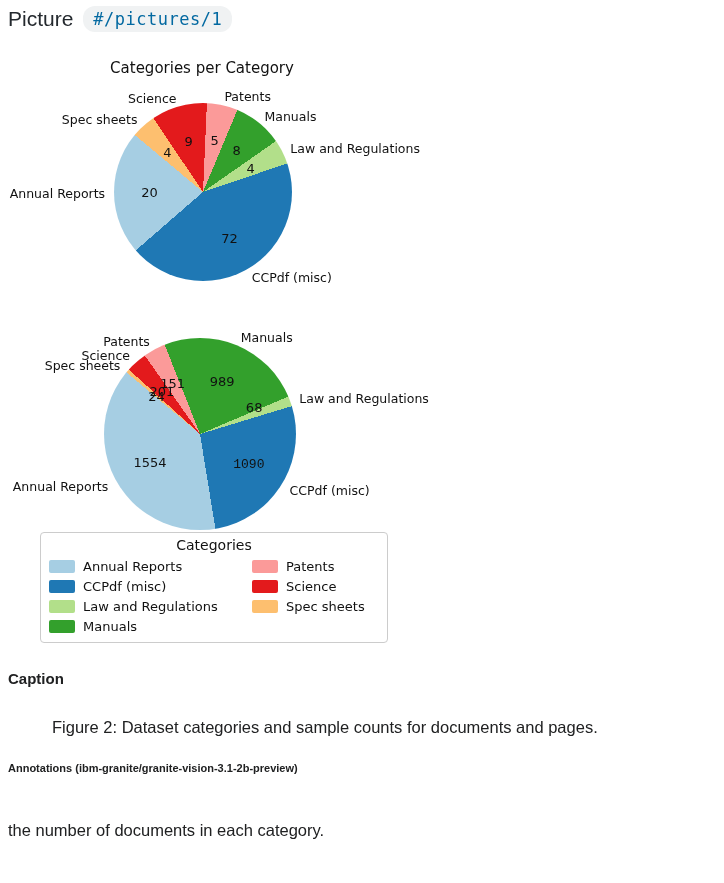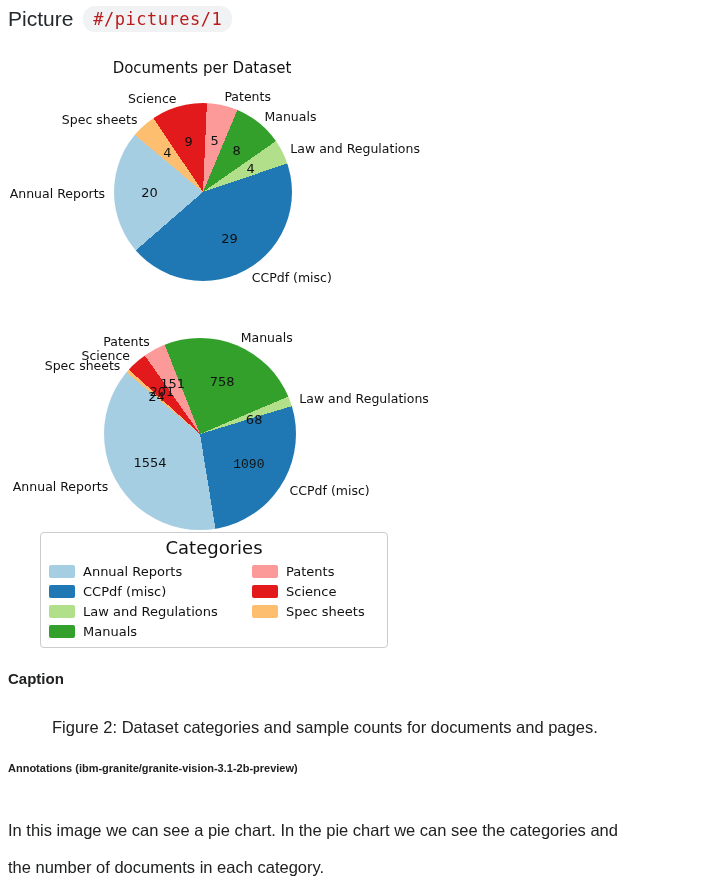--- a/index.html
+++ b/index.html
@@ -5,62 +5,62 @@
   html,body { margin:0; padding:0; }
   body {
     width:724px; height:883px; position:relative; background:#ffffff;
     font-family:"Liberation Sans", sans-serif; color:#202122; overflow:hidden;
   }
 
   
   .header { position:absolute; left:8px; top:6px; display:flex; align-items:center; gap:10px; }
   .header-title { font-size:21px; color:#24292e; }
   .badge {
-    font-family:"DejaVu Sans Mono", monospace; font-size:17px; color:#b91c1c;
+    font-family:"DejaVu Sans Mono", monospace; font-size:17px; color:#0369a1;
     background:#f0f2f3; padding:3px 10px; border-radius:12px; letter-spacing:0.5px;
   }
 
   
   .figure {
     position:absolute; left:0; top:56px; width:460px; height:600px;
     font-family:"DejaVu Sans", sans-serif; color:#111111;
   }
   .pie-title { position:absolute; left:0; width:404px; text-align:center; font-size:15px; color:#111111; }
   .pie-circle { position:absolute; border-radius:50%; }
   .pie-label  { position:absolute; font-size:12.5px; white-space:nowrap; color:#111111; }
   .pie-value  { position:absolute; font-size:13px; white-space:nowrap; color:#111111; transform:translate(-50%,-50%); }
 
   
   .legend {
     position:absolute; left:40px; top:476px; width:348px; box-sizing:border-box;
     background:#ffffff; border:1px solid #cccccc; border-radius:4px;
     padding:3px 8px 6px 8px;
   }
-  .legend-title { text-align:center; font-size:18px; margin:1px 0 3px 0; color:#111111; }
+  .legend-title { text-align:center; font-size:14px; margin:1px 0 3px 0; color:#111111; }
   .legend-grid { display:grid; grid-auto-flow:column; grid-template-rows:repeat(4,20px); grid-template-columns:203px auto; }
   .legend-item { display:flex; align-items:center; gap:8px; font-size:13px; color:#111111; }
   .swatch { width:26px; height:13px; border-radius:2px; flex:none; }
 
   
   .caption-heading, .annotations-heading { position:absolute; left:8px; font-weight:bold; font-size:15px; color:#202122;text-align:right; }
   .caption-heading { top:670px; }
   .caption-text { position:absolute; left:8px; top:718px; width:714px; font-size:16.5px; color:#202122; white-space:nowrap;margin-left:44px; }
   .annotations-heading { top:762px; font-size:11px; }
   .annotations-text { position:absolute; left:8px; top:812px; width:714px; font-size:16.5px; line-height:37px; color:#202122; }
 </style>
 </head>
 <body>
 
 <div class="header">
   <span class="header-title">Picture</span>
   <span class="badge">#/pictures/1</span>
 </div>
 
 <div class="figure">
-  <div class="pie-title" style="top:3px">Documents per Dataset</div>
+  <div class="pie-title" style="top:3px">Categories per Category</div>
   <div class="pie-circle" style="left: 114px; top: 47px; height: 178px; width: 178px; background: conic-gradient(from 2.5deg, rgb(251, 154, 153) 0deg, rgb(251, 154, 153) 20.22deg, rgb(51, 160, 44) 20.22deg, rgb(51, 160, 44) 52.58deg, rgb(178, 223, 138) 52.58deg, rgb(178, 223, 138) 68.76deg, rgb(31, 120, 180) 68.76deg, rgb(31, 120, 180) 226.52deg, rgb(166, 206, 227) 226.52deg, rgb(166, 206, 227) 307.42deg, rgb(253, 191, 111) 307.42deg, rgb(253, 191, 111) 323.6deg, rgb(227, 26, 28) 323.6deg, rgb(227, 26, 28) 360deg);"></div>
 
   <div class="pie-circle" style="left: 104px; top: 282px; height: 192px; width: 192px; background: conic-gradient(from -21.6deg, rgb(51, 160, 44) 0deg, rgb(51, 160, 44) 88.61deg, rgb(178, 223, 138) 88.61deg, rgb(178, 223, 138) 94.7deg, rgb(31, 120, 180) 94.7deg, rgb(31, 120, 180) 192.36deg, rgb(166, 206, 227) 192.36deg, rgb(166, 206, 227) 331.6deg, rgb(253, 191, 111) 331.6deg, rgb(253, 191, 111) 333.75deg, rgb(227, 26, 28) 333.75deg, rgb(227, 26, 28) 346.47deg, rgb(251, 154, 153) 346.47deg, rgb(251, 154, 153) 360deg);"></div>
 
   <div class="legend">
     <div class="legend-title">Categories</div>
     <div class="legend-grid">
         <div class="legend-item">
           <span class="swatch" style="background: rgb(166, 206, 227);"></span>
           <span>Annual Reports</span>
@@ -90,43 +90,42 @@
           <span>Spec sheets</span>
         </div>
       </div>
   </div>
 <div class="pie-value" style="left: 214.66px; top: 83.8886px;">5</div>
     <div class="pie-label" style="left: 224.377px; top: 40.4624px; transform: translate(0px, -50%);">Patents</div>
     <div class="pie-value" style="left: 236.536px; top: 94.4444px;">8</div>
     <div class="pie-label" style="left: 264.484px; top: 59.8148px; transform: translate(0px, -50%);">Manuals</div>
     <div class="pie-value" style="left: 250.653px; top: 111.902px;">4</div>
     <div class="pie-label" style="left: 290.364px; top: 91.8197px; transform: translate(0px, -50%);">Law and Regulations</div>
-    <div class="pie-value" style="left: 229.587px; top: 182.311px;">29</div>
+    <div class="pie-value" style="left: 229.587px; top: 182.311px;">72</div>
     <div class="pie-label" style="left: 251.742px; top: 220.904px; transform: translate(0px, -50%);">CCPdf (misc)</div>
     <div class="pie-value" style="left: 149.602px; top: 136.497px;">20</div>
     <div class="pie-label" style="left: 105.104px; top: 136.912px; transform: translate(-100%, -50%);">Annual Reports</div>
     <div class="pie-value" style="left: 167.272px; top: 96.3126px;">4</div>
     <div class="pie-label" style="left: 137.499px; top: 63.2397px; transform: translate(-100%, -50%);">Spec sheets</div>
     <div class="pie-value" style="left: 188.548px; top: 84.5928px;">9</div>
     <div class="pie-label" style="left: 176.505px; top: 41.7535px; transform: translate(-100%, -50%);">Science</div>
-    <div class="pie-value" style="left: 222.233px; top: 324.864px;">758</div>
+    <div class="pie-value" style="left: 222.233px; top: 324.864px;">989</div>
     <div class="pie-label" style="left: 240.761px; top: 280.584px; transform: translate(0px, -50%);">Manuals</div>
-    <div class="pie-value" style="left: 254.146px; top: 363px;">68</div>
+    <div class="pie-value" style="left: 254.146px; top: 351px;">68</div>
     <div class="pie-label" style="left: 299.268px; top: 341.982px; transform: translate(0px, -50%);">Law and Regulations</div>
     <div class="pie-value" style="left: 248.883px; top: 408.467px; font-family: Liberation Mono, monospace;">1090</div>
     <div class="pie-label" style="left: 289.618px; top: 433.856px; transform: translate(0px, -50%);">CCPdf (misc)</div>
     <div class="pie-value" style="left: 149.926px; top: 406.468px;">1554</div>
     <div class="pie-label" style="left: 108.199px; top: 430.191px; transform: translate(-100%, -50%);">Annual Reports</div>
     <div class="pie-value" style="left: 156.577px; top: 340.156px; text-align: center;">24</div>
     <div class="pie-label" style="left: 120.391px; top: 308.619px; transform: translate(-100%, -50%);">Spec sheets</div>
     <div class="pie-value" style="left: 161.84px; top: 334.854px;">201</div>
     <div class="pie-label" style="left: 130.04px; top: 298.899px; transform: translate(-100%, -50%);">Science</div>
     <div class="pie-value" style="left: 172.635px; top: 327.315px;">151</div>
     <div class="pie-label" style="left: 149.832px; top: 285.078px; transform: translate(-100%, -50%);">Patents</div>
   </div>
 
 <div class="caption-heading">Caption</div>
 <div class="caption-text">Figure 2: Dataset categories and sample counts for documents and pages.</div>
 <div class="annotations-heading">Annotations (ibm-granite/granite-vision-3.1-2b-preview)</div>
 <div class="annotations-text">
-    <div>In this image we can see a pie chart. In the pie chart we can see the categories and</div>
     <div>the number of documents in each category.</div>
   </div>
 
 </body></html>

